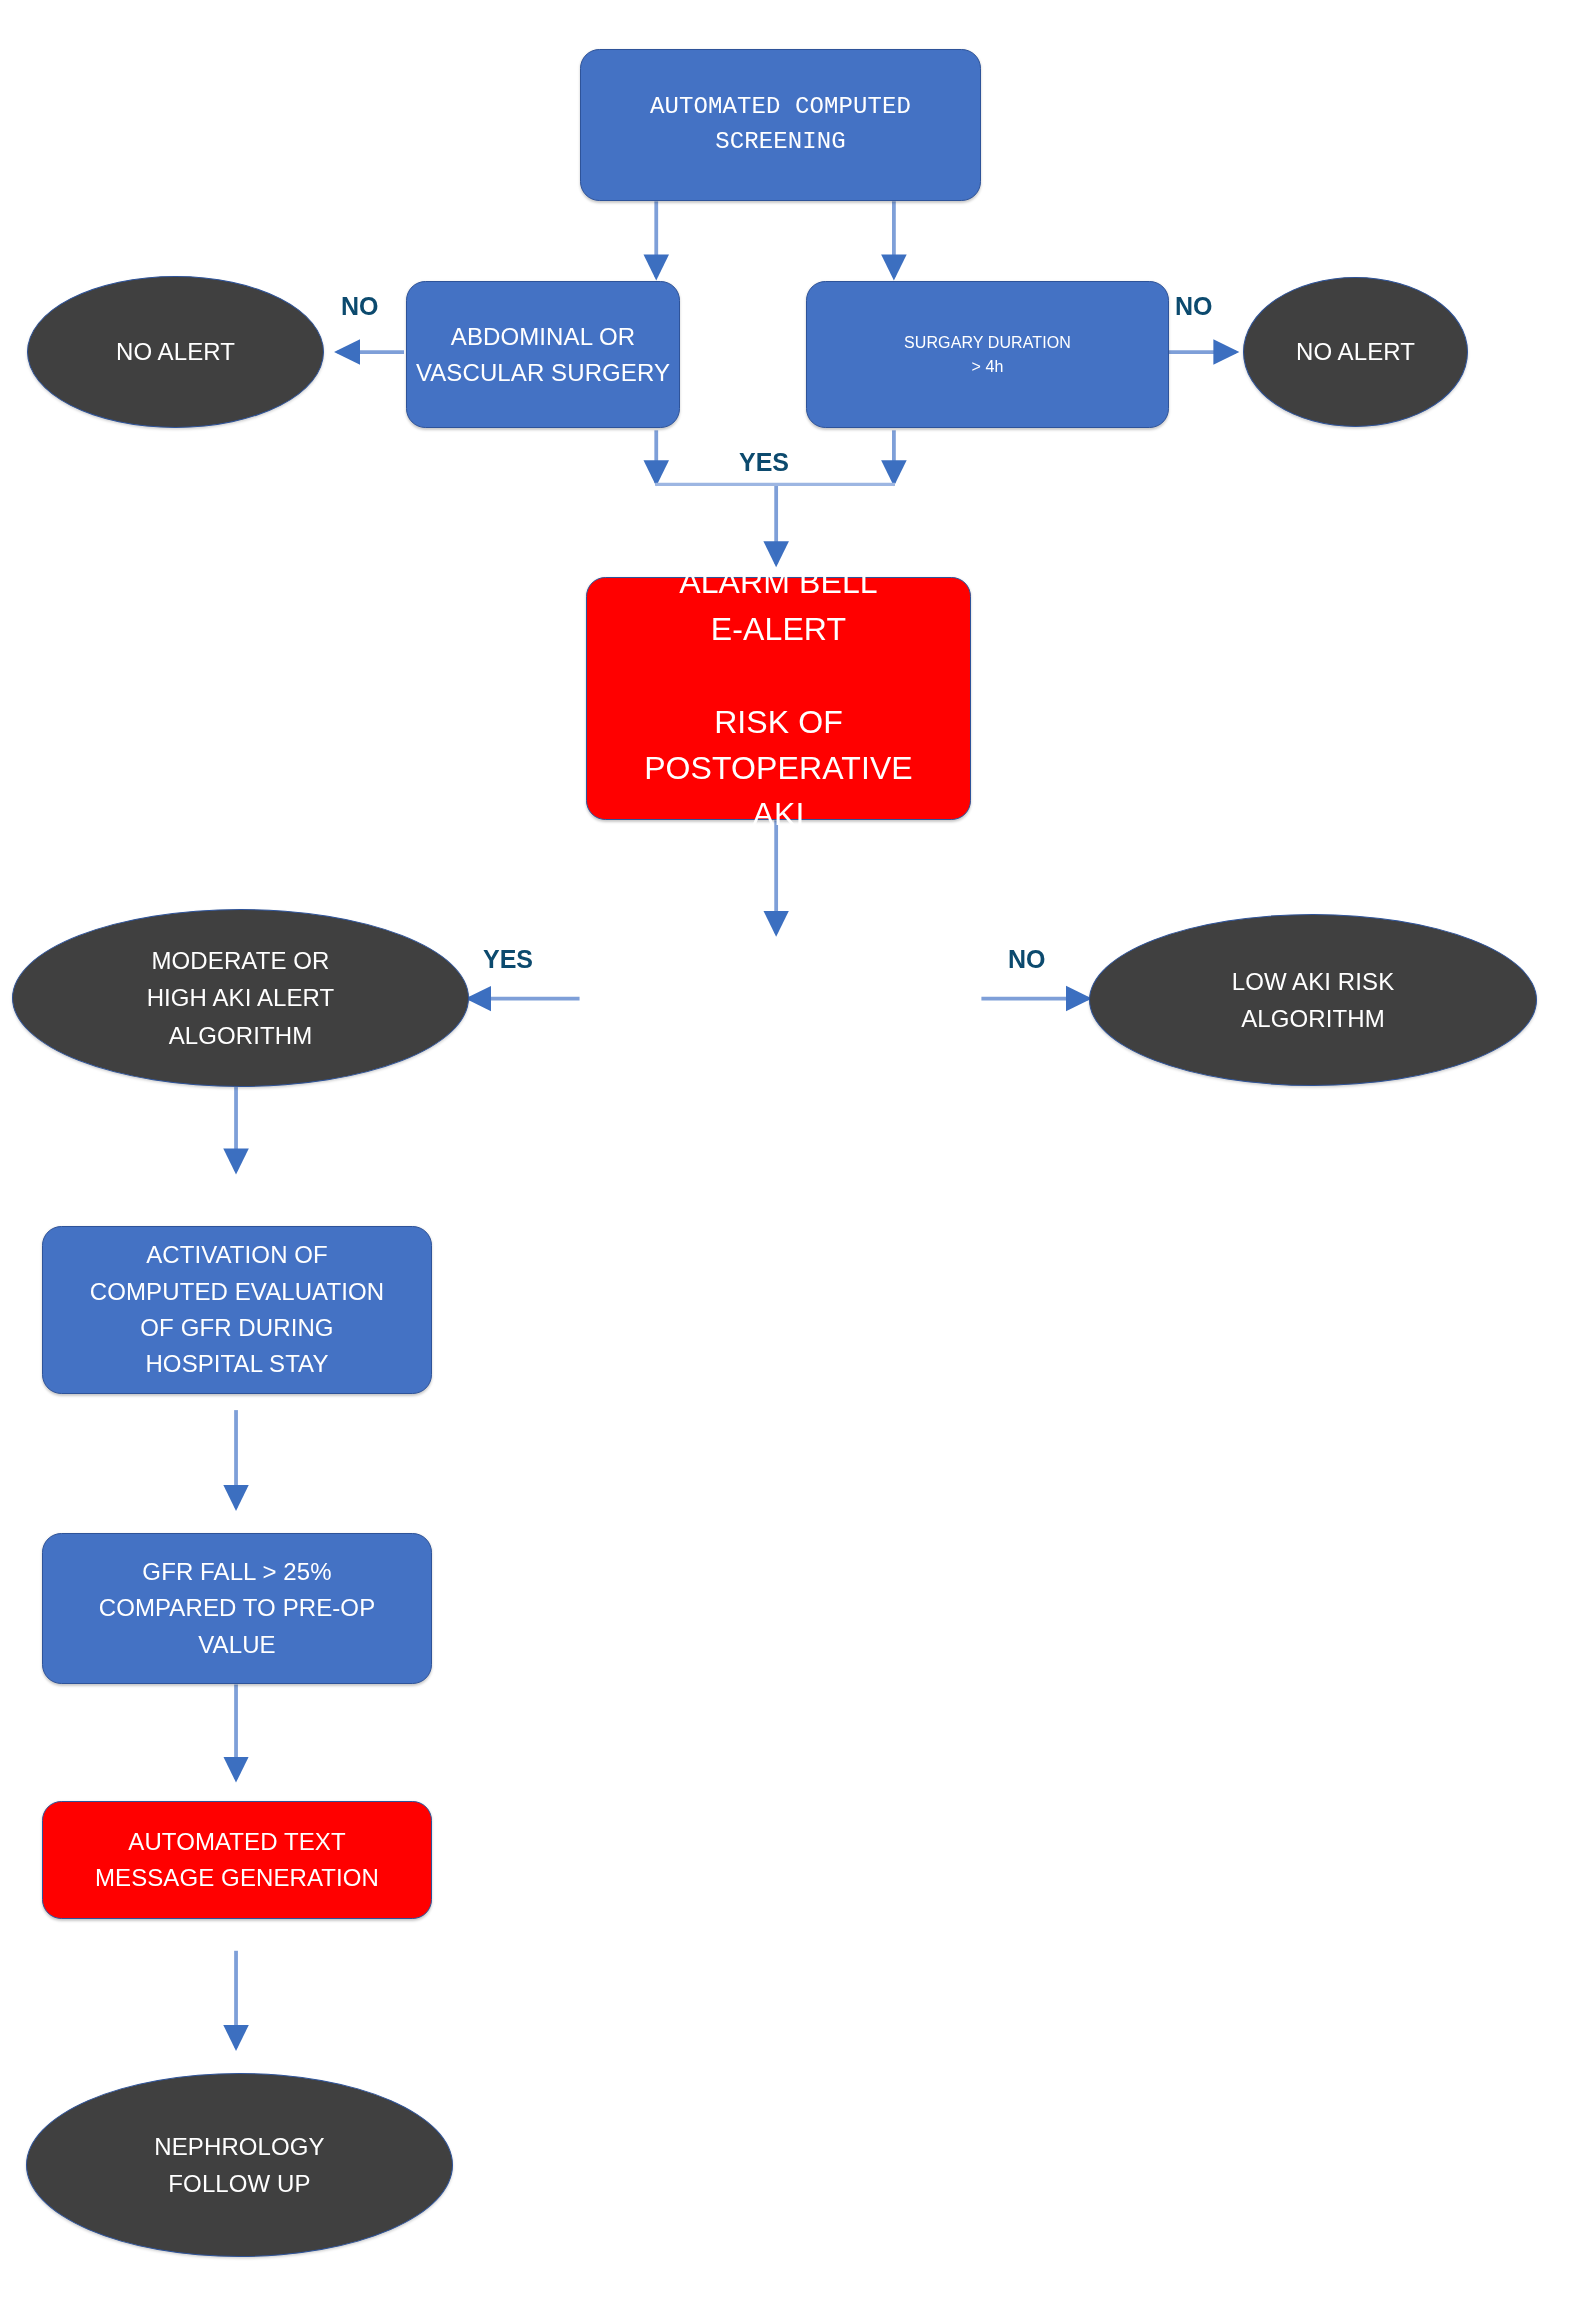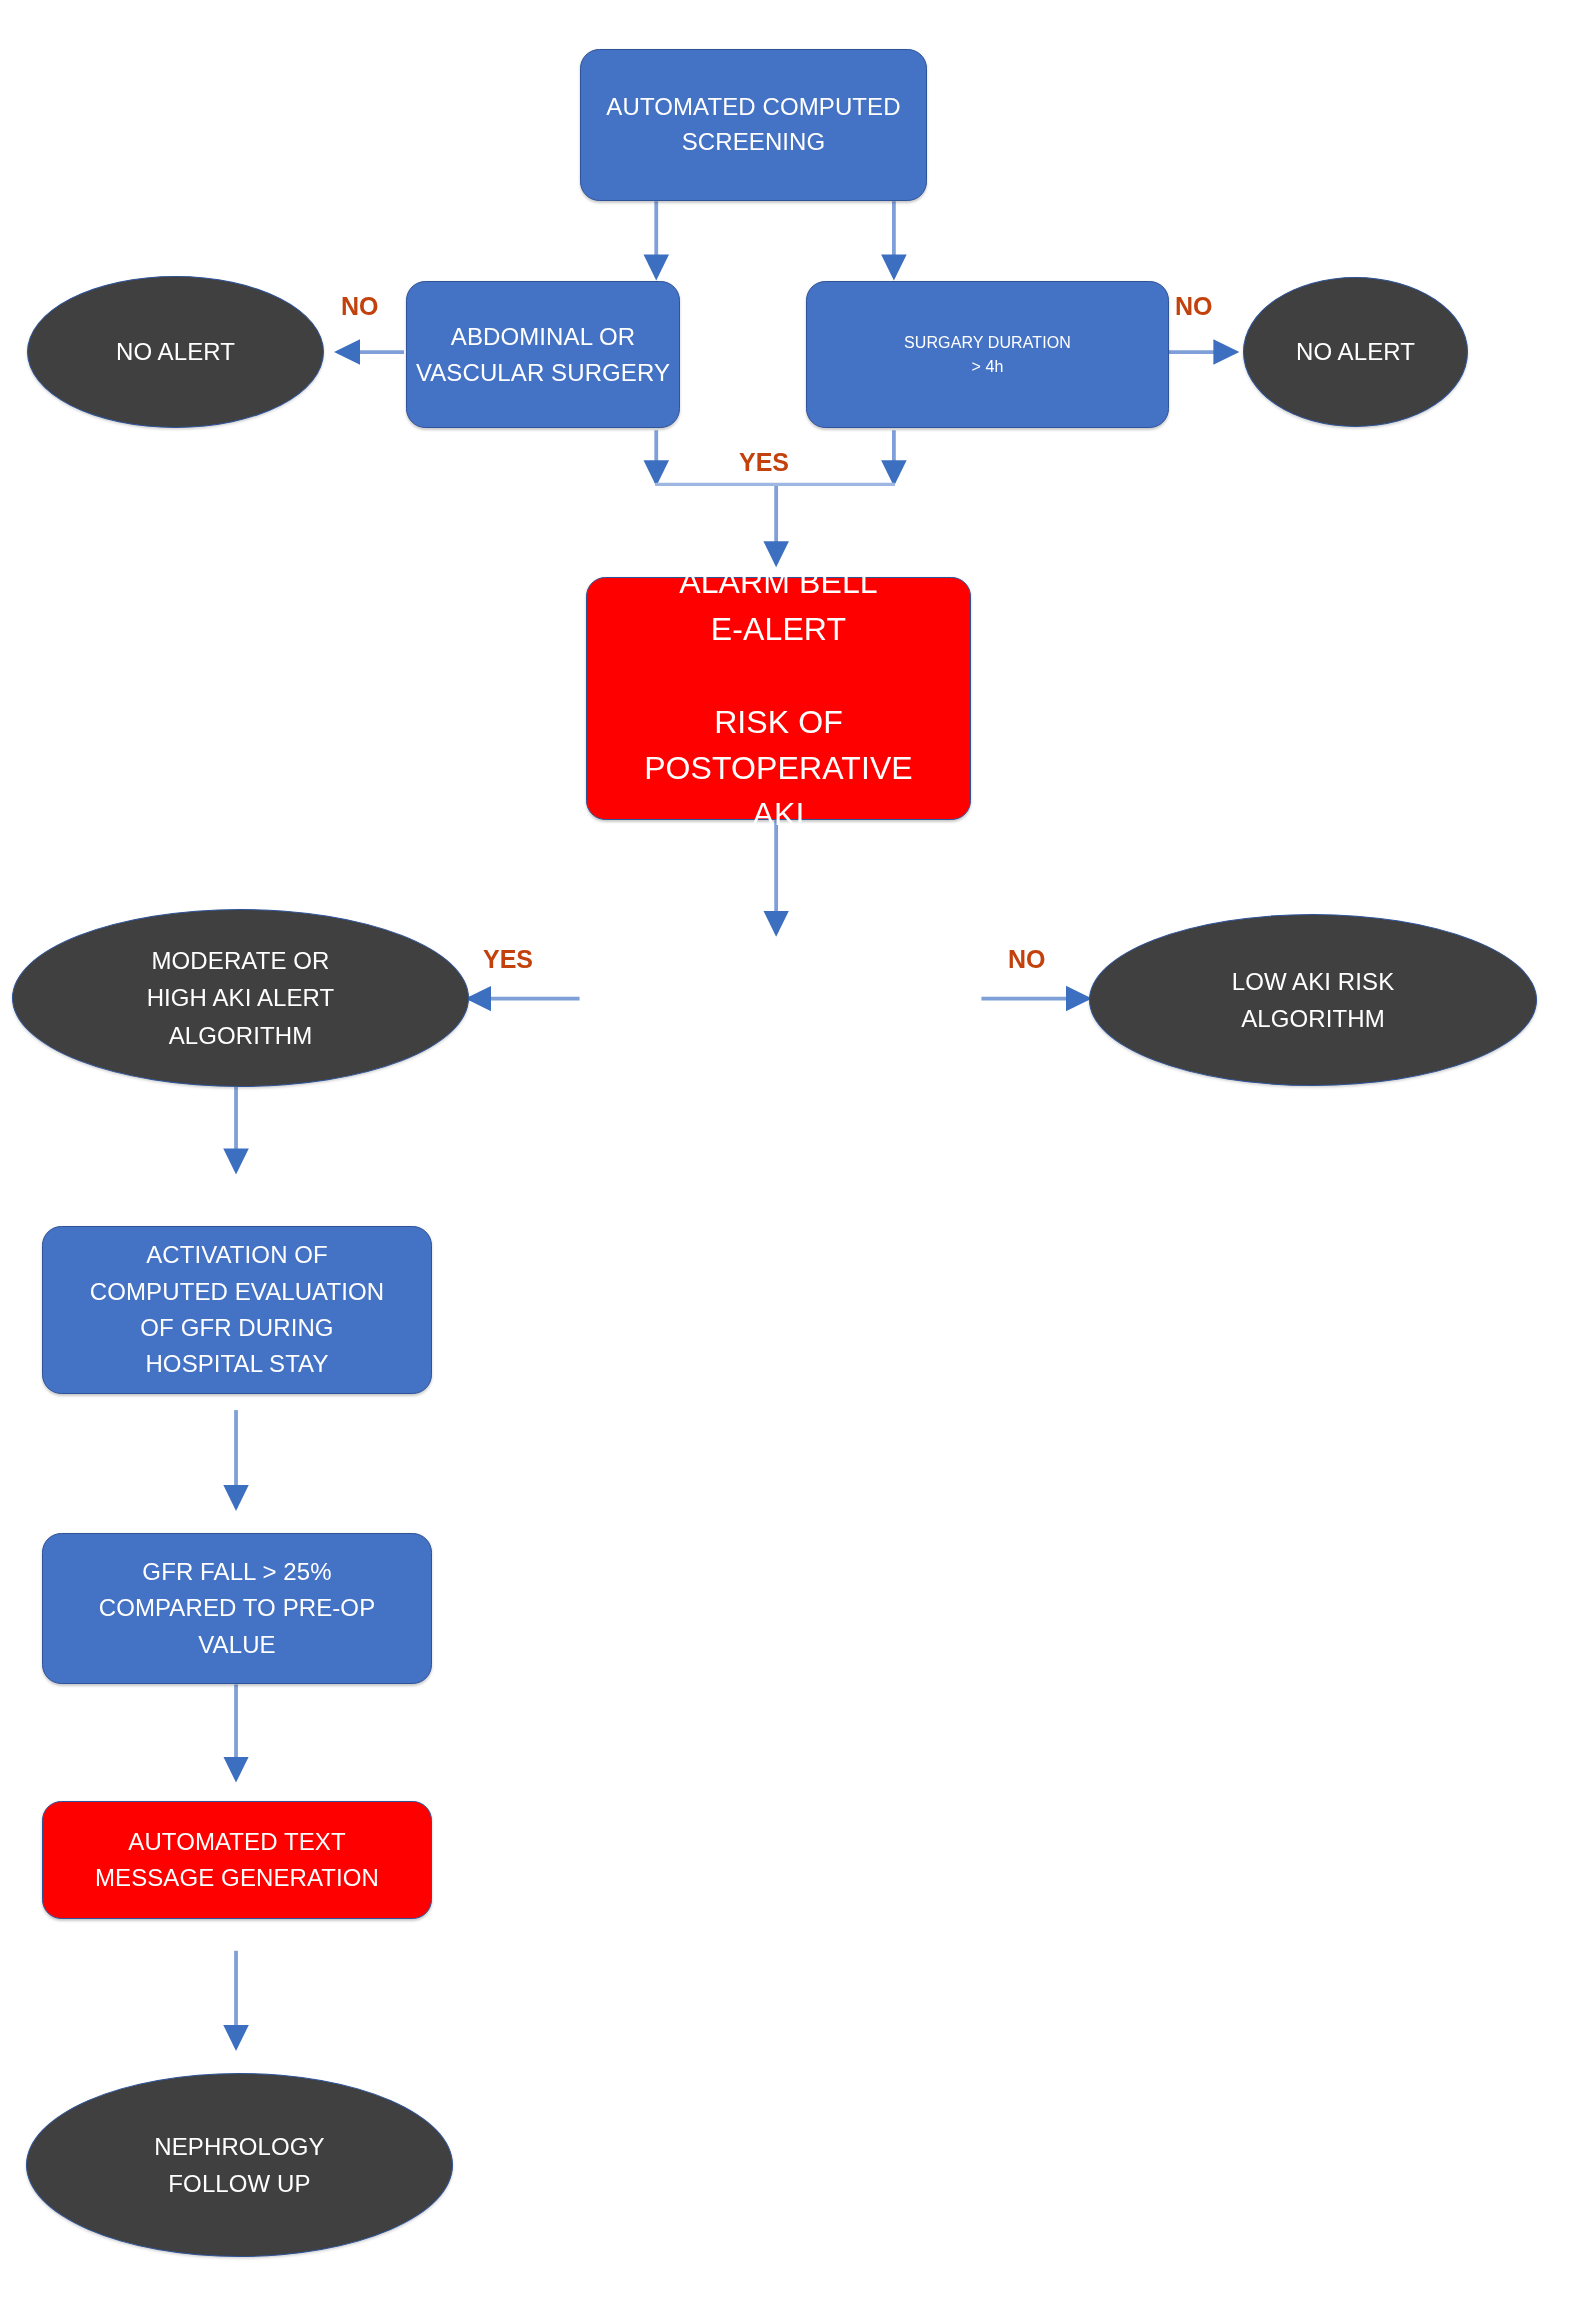--- a/index.html
+++ b/index.html
@@ -52,21 +52,21 @@
     background: #FF0000;
   }
   .ellipse {
     background: #404040;
     border: 1.6px solid #2E5399;
     border-radius: 50%;
     box-shadow: 0 1.6px 2.7px rgba(0,0,0,0.18);
   }
   .edge-label {
     position: absolute;
-    color: #c2410c;
+    color: #0c4a6e;
     font-weight: bold;
     z-index: 3;
     white-space: nowrap;
   }
 </style>
 </head>
 <body>
 
 <div id="canvas">
 
@@ -106,21 +106,21 @@
       <path d="M 437 3118 L 437 3293"></path>
 
       <path d="M 437 3611 L 437 3790"></path>
     </g>
 
     <g stroke="#9DB6E2" stroke-width="6" fill="none">
       <path d="M 1213 896 L 1657 896"></path>
     </g>
   </svg>
 
-  <div class="node box" style="left:580px; top:49px; width:347px; height:152px; font-size:24px; line-height:1.45;">
+  <div class="node box" style="left:580px; top:49px; width:401px; height:152px; font-size:24px; line-height:1.45;font-family:Liberation Mono, monospace;">
     <span class="txt">AUTOMATED COMPUTED
 SCREENING</span>
   </div>
 
   <div class="node box" style="left:406px; top:281px; width:274px; height:147px; font-size:24px; line-height:1.5;">
     <span class="txt">ABDOMINAL OR
 VASCULAR SURGERY</span>
   </div>
 
   <div class="node box" style="left:806px; top:281px; width:363px; height:147px; font-size:16px; line-height:1.5;">

